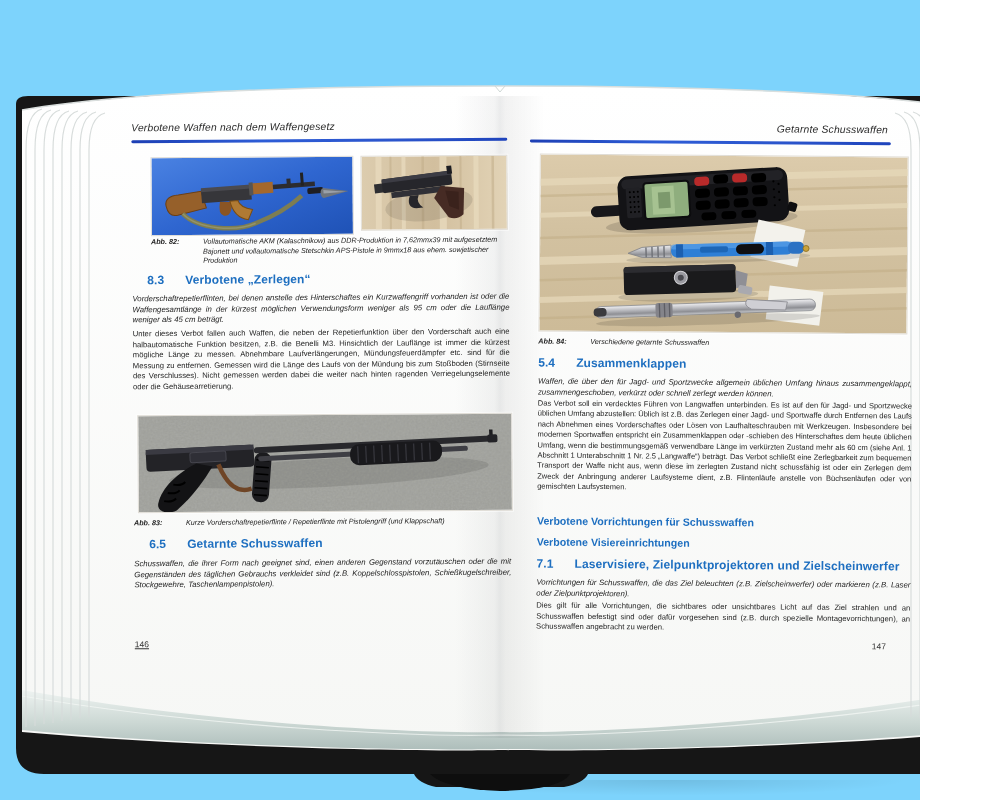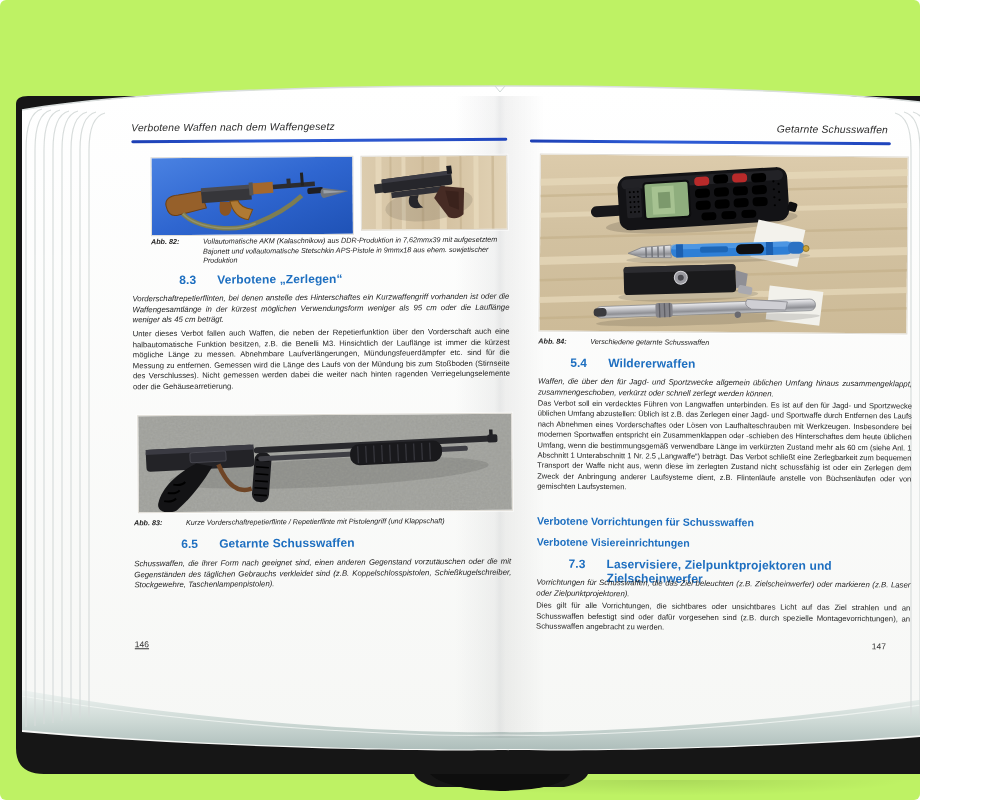--- a/index.html
+++ b/index.html
@@ -1,25 +1,25 @@
 <!DOCTYPE html>
 <html><head>
 <meta charset="utf-8">
 <style>
   html,body{margin:0;padding:0;background:#ffffff;}
-  .stage{position:relative;width:920px;height:800px;overflow:hidden;background:#bef264;
-         font-family:"Liberation Sans",sans-serif;border-radius:6px;-webkit-font-smoothing:antialiased;}
+  .stage{position:relative;width:920px;height:800px;overflow:hidden;background:#7dd3fc;
+         font-family:"Liberation Sans",sans-serif;-webkit-font-smoothing:antialiased;}
   .abs{position:absolute;}
   svg{display:block;}
   
   .pagec{position:absolute;z-index:5;color:#222;}
   .runhead{font-style:italic;font-size:10.3px;color:#2a2a2a;letter-spacing:.2px;}
   .hrule{height:2.6px;border-radius:2px;background:linear-gradient(90deg,#1d3fb4,#2d5cd6 35%,#2b55cc 70%,#1f44bc);}
   .sechead{display:flex;font-weight:bold;font-size:12px;color:#1e6fc0;letter-spacing:.1px;}
-  .sechead .num{flex:0 0 38px;margin-left:32px;}
+  .sechead .num{flex:0 0 38px;}
   .subhead{font-weight:bold;font-size:10.6px;color:#1e6fc0;}
   .lead{font-style:italic;font-size:7.8px;line-height:10.6px;text-align:justify;color:#1d1d1d;}
   .bodytxt{font-size:7.7px;line-height:10.5px;text-align:justify;color:#1d1d1d;}
   .cap{display:flex;font-style:italic;font-size:7.2px;line-height:9.6px;color:#222;}
   .cap .lbl{flex:0 0 52px;font-weight:bold;}
   .cap .txt{flex:1;}
   .pnum{font-size:8.5px;color:#333;}
   .photo{border:1px solid #e0ddd6;box-shadow:0 0 0 1px rgba(255,255,255,.6);}
   .gutter{left:455px;top:96px;width:90px;height:642px;z-index:4;pointer-events:none;
           background:linear-gradient(90deg,rgba(0,0,0,0) 0%,rgba(90,95,100,.07) 44%,rgba(110,115,120,.14) 50%,rgba(0,0,0,.05) 56%,rgba(0,0,0,0) 100%);}
@@ -335,30 +335,30 @@
       </g>
     </svg>
 
     <div class="abs cap" style="left:10px;top:226px;width:370px;">
       <span class="lbl">Abb. 84:</span>
       <span class="txt">Verschiedene getarnte Schusswaffen</span>
     </div>
 
     <div class="abs sechead" style="left:10px;top:245px;width:370px;">
       <span class="num">5.4</span>
-      <span>Wildererwaffen</span>
+      <span>Zusammenklappen</span>
     </div>
     <div class="abs lead" style="left:10px;top:266px;width:374px;">Waffen, die über den für Jagd- und Sportzwecke allgemein üblichen Umfang hinaus zusammengeklappt, zusammengeschoben, verkürzt oder schnell zerlegt werden können.</div>
     <div class="abs bodytxt" style="left:10px;top:288px;width:374px;font-size:7.5px;line-height:10.4px;">Das Verbot soll ein verdecktes Führen von Langwaffen unterbinden. Es ist auf den für Jagd- und Sportzwecke üblichen Umfang abzustellen: Üblich ist z.B. das Zerlegen einer Jagd- und Sportwaffe durch Entfernen des Laufs nach Abnehmen eines Vorderschaftes oder Lösen von Laufhalteschrauben mit Werkzeugen. Insbesondere bei modernen Sportwaffen entspricht ein Zusammenklappen oder -schieben des Hinterschaftes dem heute üblichen Umfang, wenn die bestimmungsgemäß verwendbare Länge im verkürzten Zustand mehr als 60 cm (siehe Anl. 1 Abschnitt 1 Unterabschnitt 1 Nr. 2.5 „Langwaffe“) beträgt. Das Verbot schließt eine Zerlegbarkeit zum bequemen Transport der Waffe nicht aus, wenn diese im zerlegten Zustand nicht schussfähig ist oder ein Zerlegen dem Zweck der Anbringung anderer Laufsysteme dient, z.B. Flintenläufe anstelle von Büchsenläufen oder von gemischten Laufsystemen.</div>
 
     <div class="abs subhead" style="left:10px;top:404px;">Verbotene Vorrichtungen für Schusswaffen</div>
     <div class="abs subhead" style="left:10px;top:425px;">Verbotene Visiereinrichtungen</div>
 
     <div class="abs sechead" style="left:10px;top:446px;width:374px;">
-      <span class="num">7.3</span>
+      <span class="num">7.1</span>
       <span>Laservisiere, Zielpunktprojektoren und Zielscheinwerfer</span>
     </div>
     <div class="abs lead" style="left:10px;top:467px;width:374px;">Vorrichtungen für Schusswaffen, die das Ziel beleuchten (z.B. Zielscheinwerfer) oder markieren (z.B. Laser oder Zielpunktprojektoren).</div>
     <div class="abs bodytxt" style="left:10px;top:490px;width:374px;">Dies gilt für alle Vorrichtungen, die sichtbares oder unsichtbares Licht auf das Ziel strahlen und an Schusswaffen befestigt sind oder dafür vorgesehen sind (z.B. durch spezielle Montagevorrichtungen), an Schusswaffen angebracht zu werden.</div>
 
     <div class="abs pnum" style="left:10px;top:528px;width:350px;text-align:right;">147</div>
   </div>
 
 </div>
 

